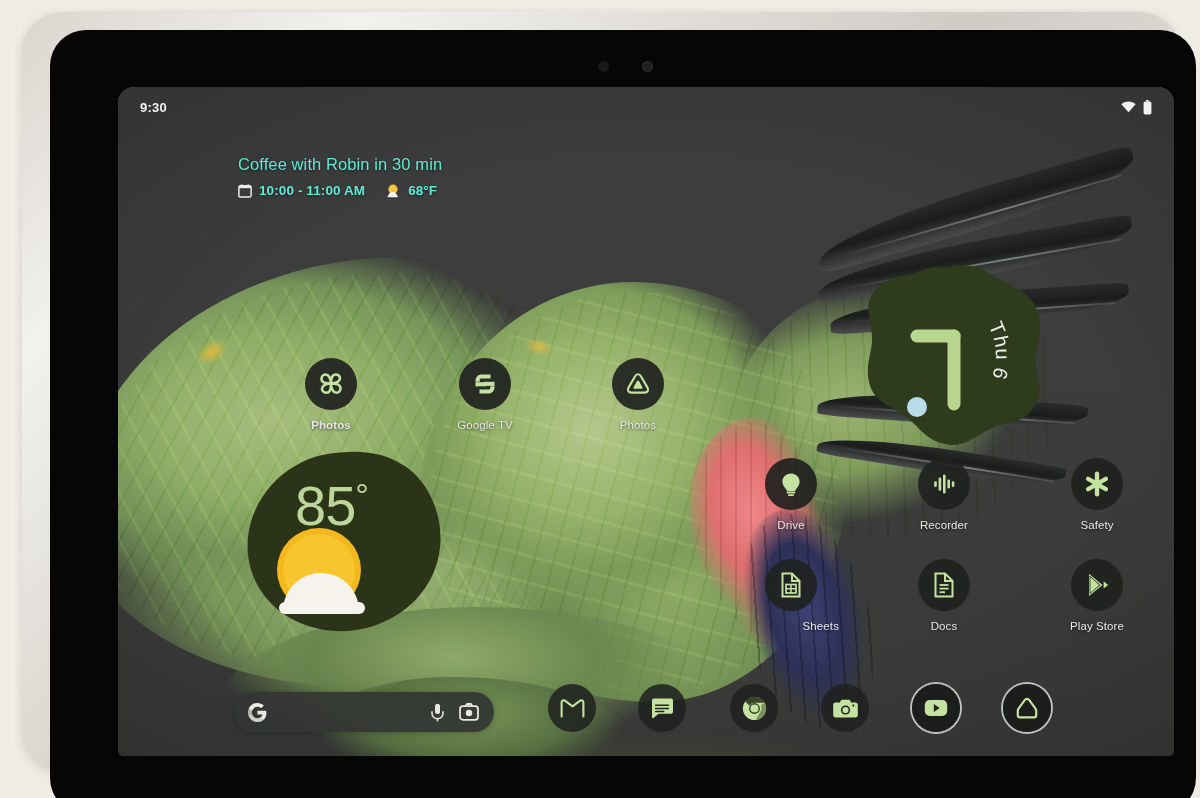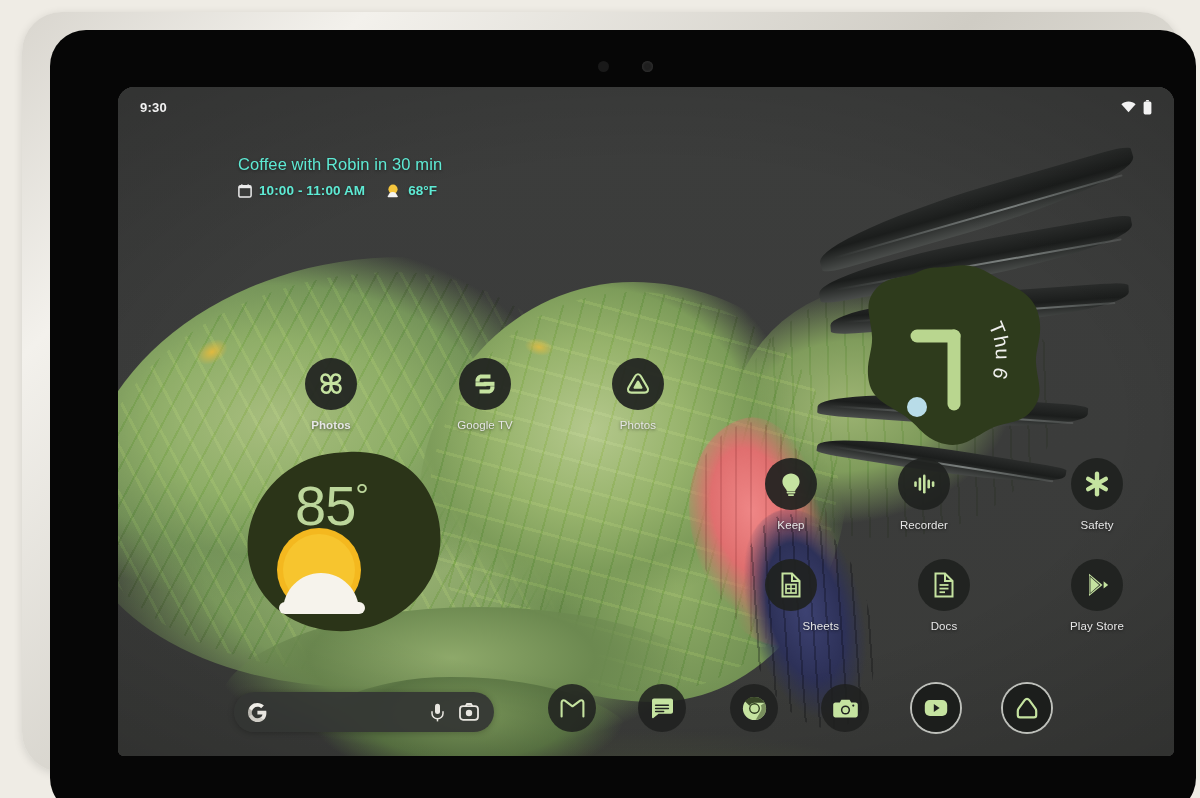--- a/index.html
+++ b/index.html
@@ -391,24 +391,24 @@
           </div>
 
           <div class="app" style="left:625px;top:371px;">
             <div class="tile">
               <svg width="28" height="28" viewBox="0 0 28 28">
                 <path d="M14 3.6 c-5 0-8.6 3.6-8.6 8.2 c0 3 1.6 5 3 6.6 c0.8 0.9 1.3 1.6 1.4 2.6 h8.4 c0.1-1 0.6-1.7 1.4-2.6 c1.4-1.6 3-3.6 3-6.6 C22.6 7.2 19 3.6 14 3.6 Z" fill="#c5e3a0"></path>
                 <rect x="9.6" y="21.6" width="8.8" height="1.9" rx=".9" fill="#c5e3a0"></rect>
                 <rect x="11" y="24.2" width="6" height="1.7" rx=".85" fill="#c5e3a0"></rect>
               </svg>
             </div>
-            <div class="lbl">Keep</div>
-          </div>
-
-          <div class="app" style="left:758px;top:371px;text-align:center;">
+            <div class="lbl">Drive</div>
+          </div>
+
+          <div class="app" style="left:778px;top:371px;text-align:center;">
             <div class="tile">
               <svg width="28" height="28" viewBox="0 0 28 28">
                 <g fill="#c5e3a0">
                   <rect x="4.2" y="11.2" width="2.6" height="5.8" rx="1.3"></rect>
                   <rect x="8.6" y="7.4" width="2.6" height="13.4" rx="1.3"></rect>
                   <rect x="13" y="4.6" width="2.6" height="19" rx="1.3"></rect>
                   <rect x="17.4" y="9.6" width="2.6" height="9" rx="1.3"></rect>
                   <rect x="21.8" y="11.2" width="2.6" height="5.8" rx="1.3"></rect>
                 </g>
               </svg>

